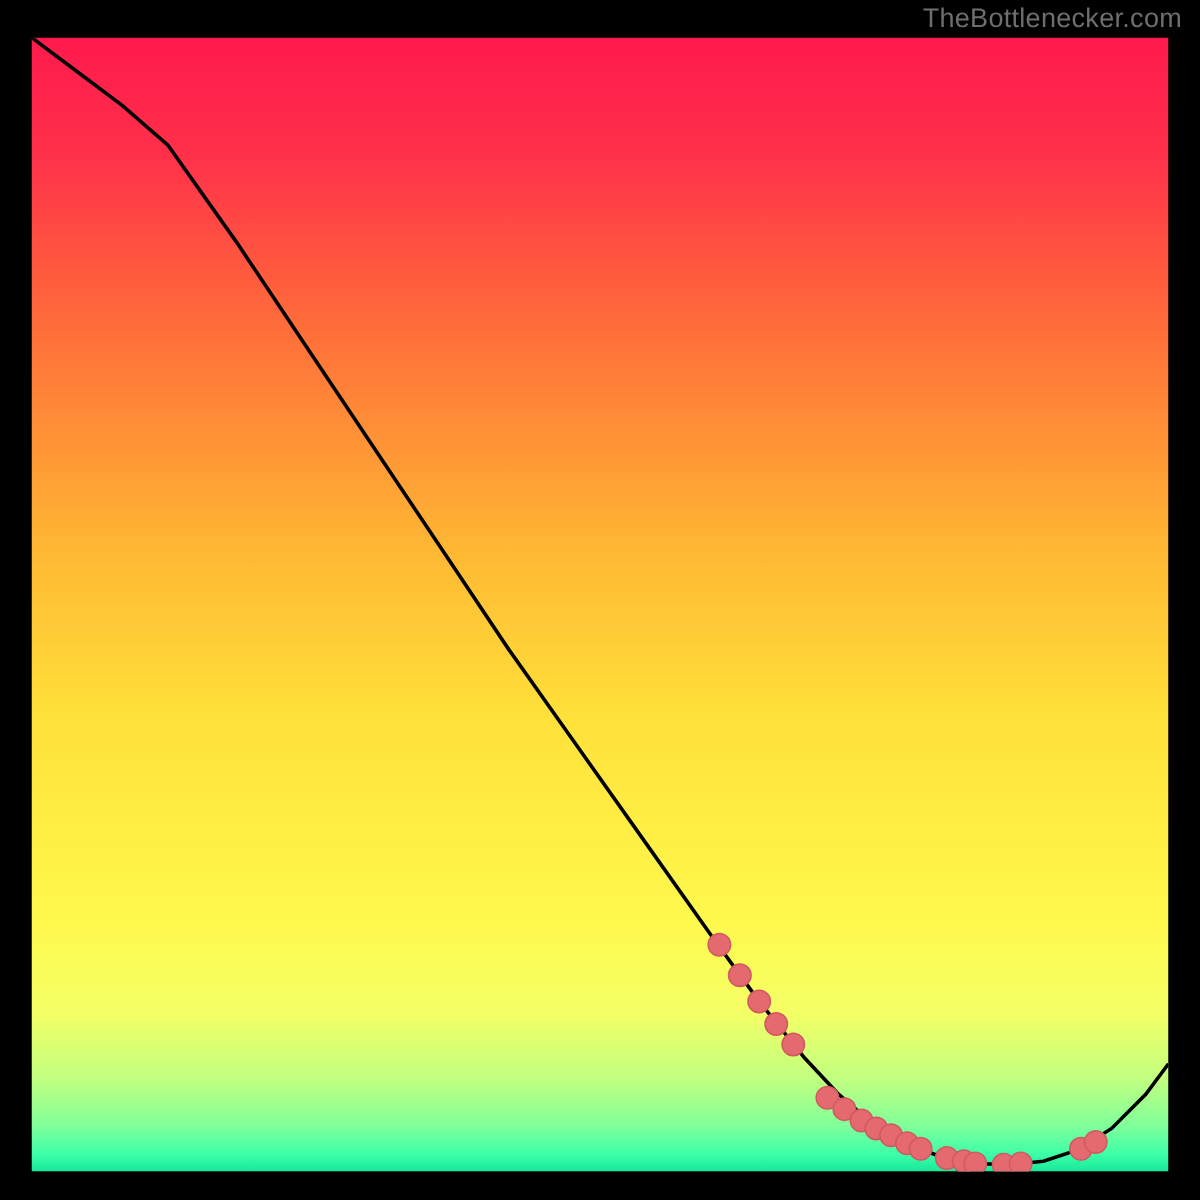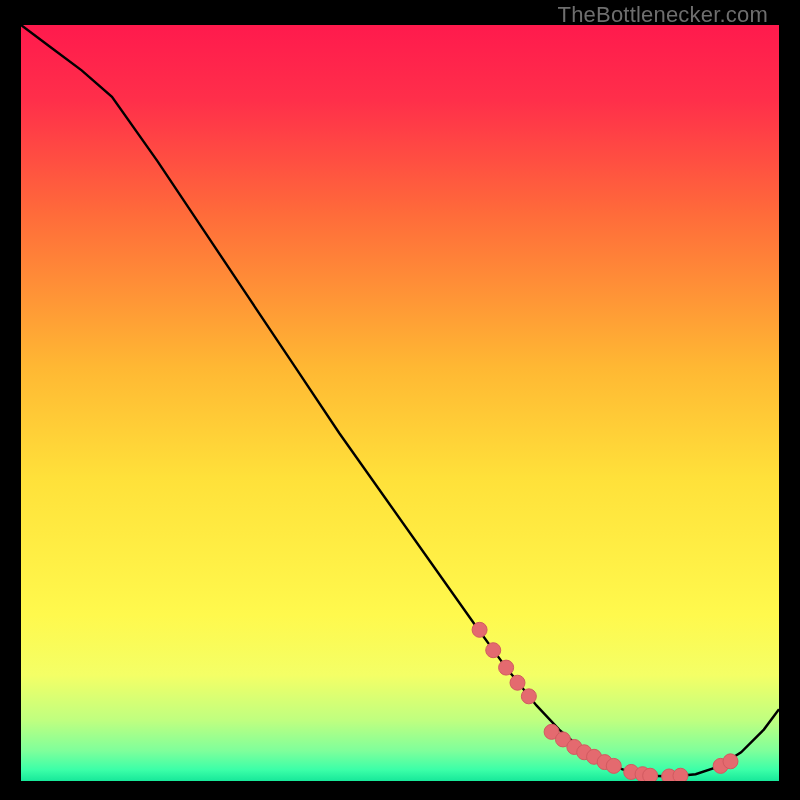--- a/index.html
+++ b/index.html
@@ -28,23 +28,23 @@
   .plot {
     position: absolute;
     left: 0;
     top: 0;
     width: 758px;
     height: 756px;
   }
   .watermark {
     position: absolute;
     top: 2px;
-    right: 32px;
+    right: 12px;
     color: #6e6e6e;
-    font-size: 22px;
+    font-size: 18px;
     font-weight: 500;
     letter-spacing: 0.2px;
     user-select: none;
   }
 </style>
 </head>
 <body>
 
 <div class="stage">
   <div class="frame">

